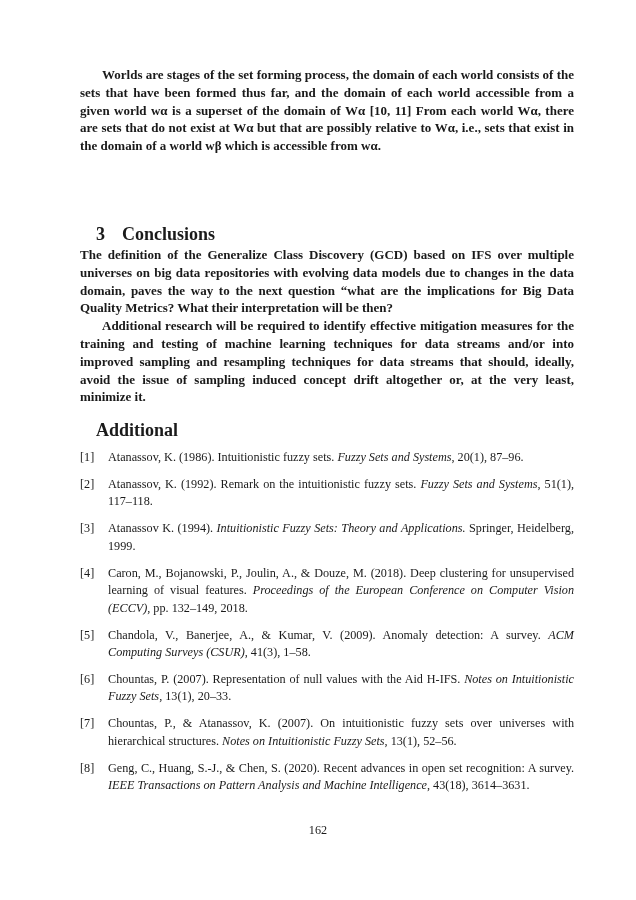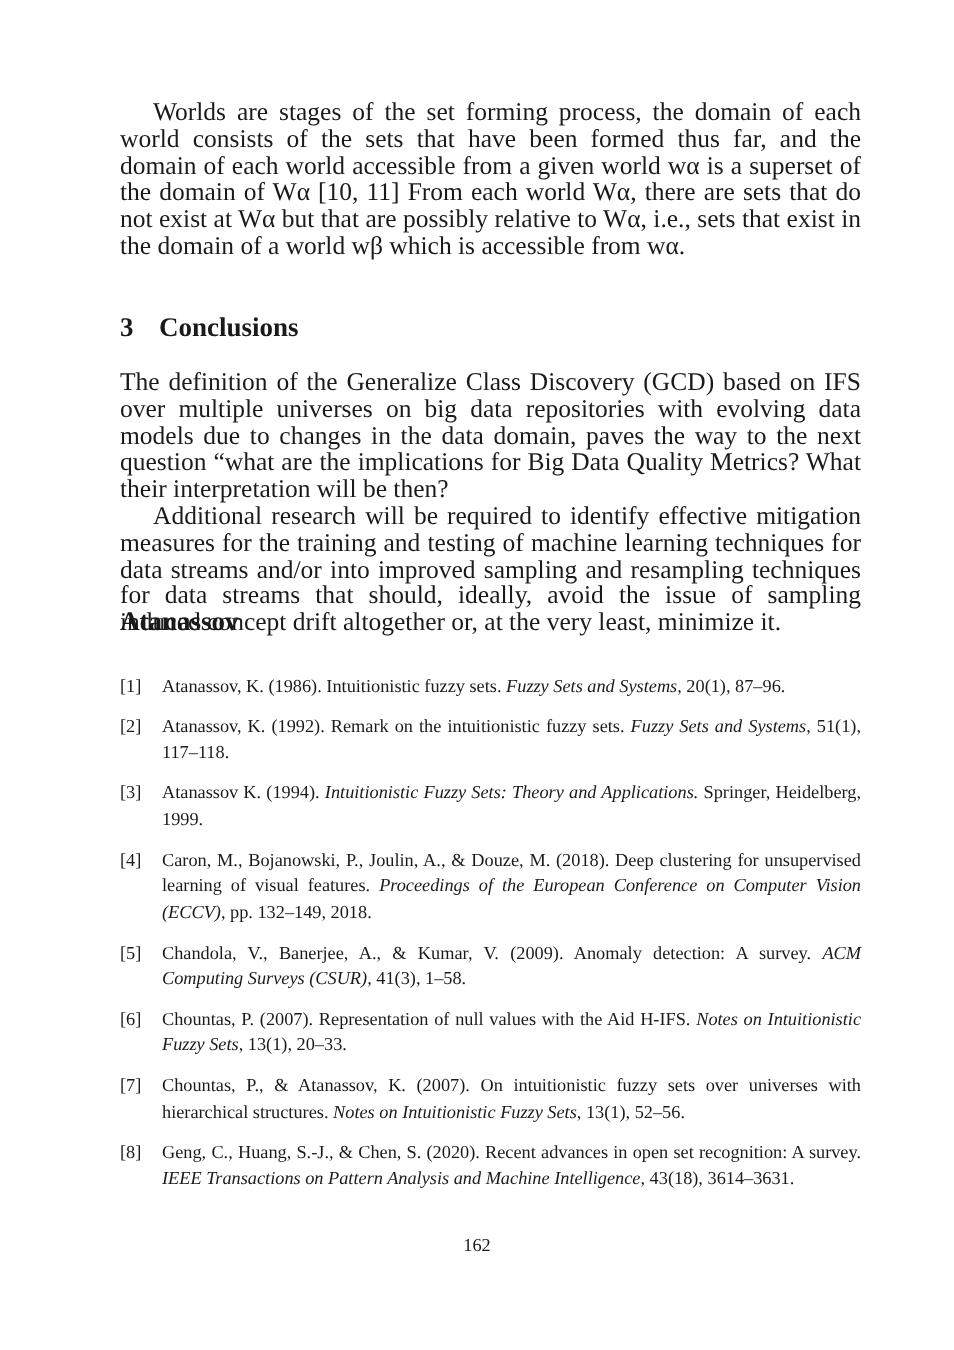--- a/index.html
+++ b/index.html
@@ -1,22 +1,22 @@
 <!DOCTYPE html>
 <html><head>
 <meta charset="utf-8">
 <style>
   html, body { margin: 0; padding: 0; background: #ffffff; }
   body { width: 636px; height: 900px; position: relative; overflow: hidden;
          font-family: "Liberation Serif", "DejaVu Serif", serif; color: #1a1a1a; }
   .page { position: absolute; left: 80px; top: 0; width: 494px; }
-  p.para { margin: 0; font-size: 17px; line-height: 17.8px; text-align: justify; }
+  p.para { margin: 0; font-size: 13px; line-height: 17.8px; text-align: justify; font-weight: bold; }
   p.indent { text-indent: 22px; }
   .intro { position: absolute; top: 66px; left: 0; width: 494px; }
-  h2.sec { position: absolute; margin: 0; font-weight: bold; font-size: 18px; }
+  h2.sec { position: absolute; margin: 16px; font-weight: bold; font-size: 18px; }
   .sec-num { display: inline-block; width: 26px; }
   .concl-body { position: absolute; top: 246px; left: 0; width: 494px; }
   .refs { position: absolute; top: 449px; left: 0; width: 494px; }
   .ref { display: flex; font-size: 12.2px; line-height: 17.4px; margin-bottom: 9.6px; }
   .ref-num { width: 28px; flex: 0 0 28px; }
   .ref-text { flex: 1; text-align: justify; }
   i { font-style: italic; margin-top: 43px; }
   .pagenum { position: absolute; top: 823px; left: 0; width: 636px; text-align: center; font-size: 12.2px; }
 </style>
 </head>
@@ -30,21 +30,21 @@
 
   <h2 class="sec" style="top:208px;">
     <span class="sec-num">3</span><span>Conclusions</span>
   </h2>
 
   <div class="concl-body">
     <p class="para">The definition of the Generalize Class Discovery (GCD) based on IFS over multiple universes on big data repositories with evolving data models due to changes in the data domain, paves the way to the next question “what are the implications for Big Data Quality Metrics? What their interpretation will be then?</p>
     <p class="para indent">Additional research will be required to identify effective mitigation measures for the training and testing of machine learning techniques for data streams and/or into improved sampling and resampling techniques for data streams that should, ideally, avoid the issue of sampling induced concept drift altogether or, at the very least, minimize it.</p>
   </div>
 
-  <h2 class="sec" style="top:404px;">Atanassov</h2>
+  <h2 class="sec" style="top:404px;">Additional</h2>
 
   <div class="refs">
     <div class="ref">
       <span class="ref-num">[1]</span>
       <span class="ref-text"><span>Atanassov, K. (1986). Intuitionistic fuzzy sets. </span><i>Fuzzy Sets and Systems</i><span>, 20(1), 87–96.</span></span>
     </div>
     <div class="ref">
       <span class="ref-num">[2]</span>
       <span class="ref-text"><span>Atanassov, K. (1992). Remark on the intuitionistic fuzzy sets. </span><i>Fuzzy Sets and Systems</i><span>, 51(1), 117–118.</span></span>
     </div>

